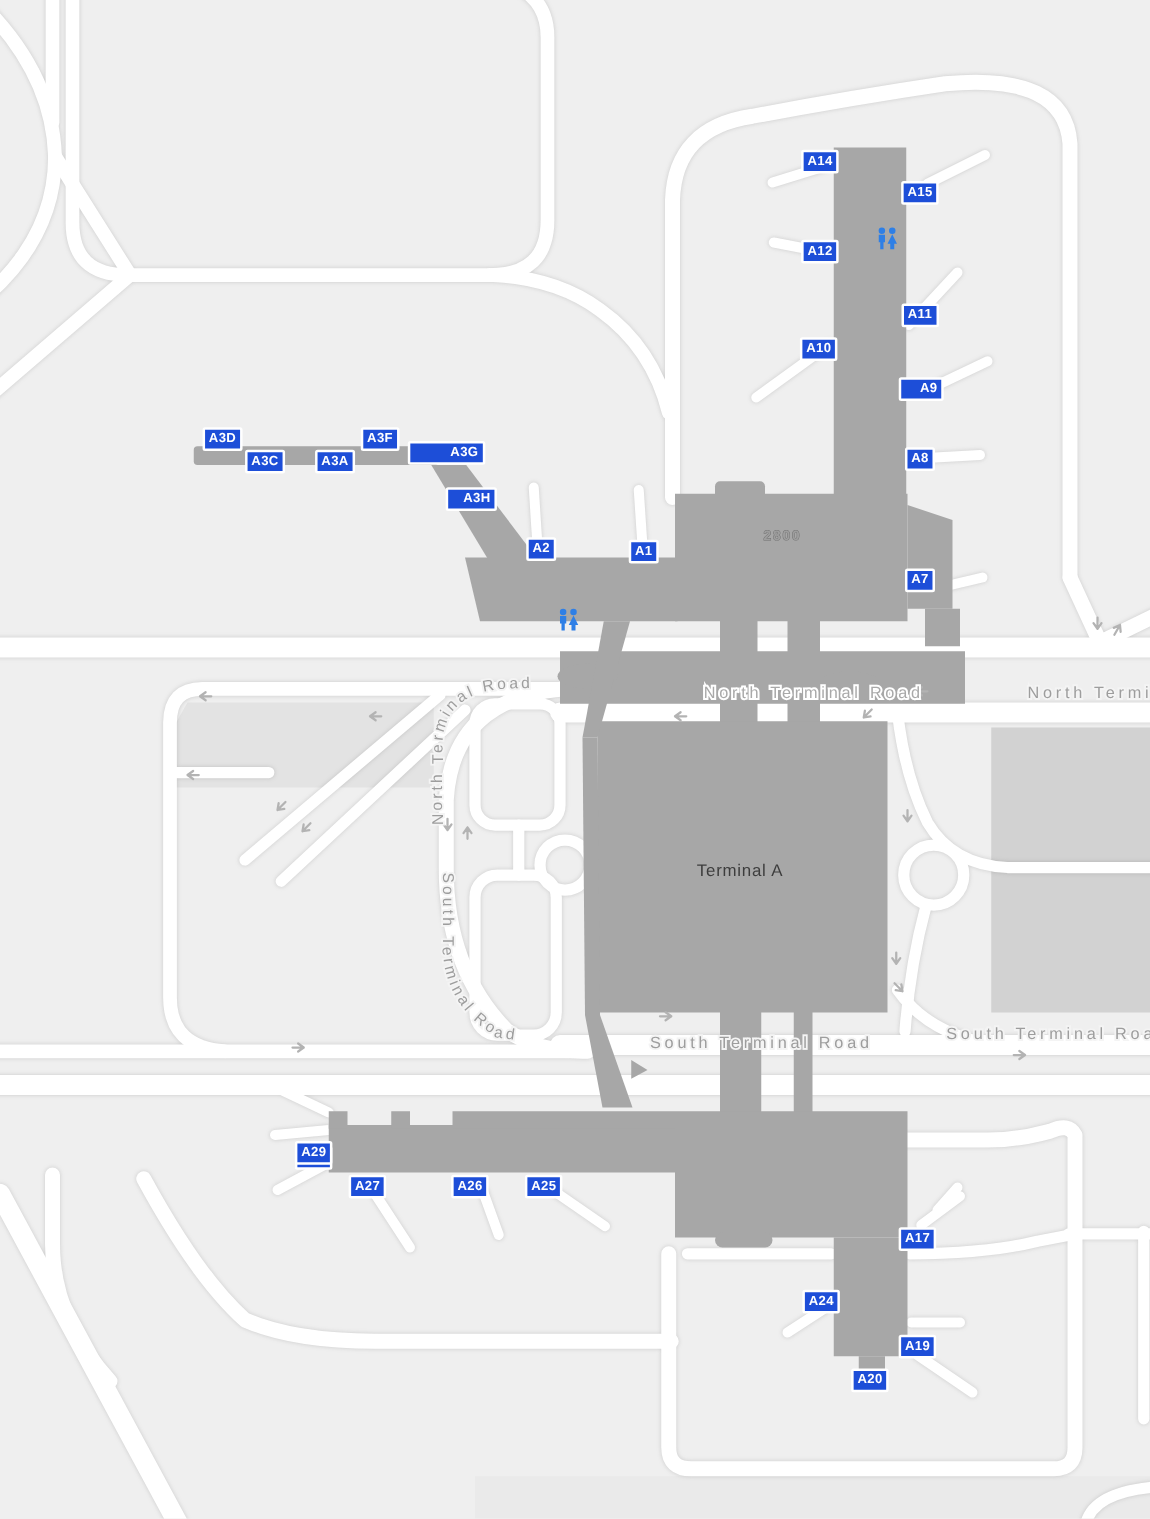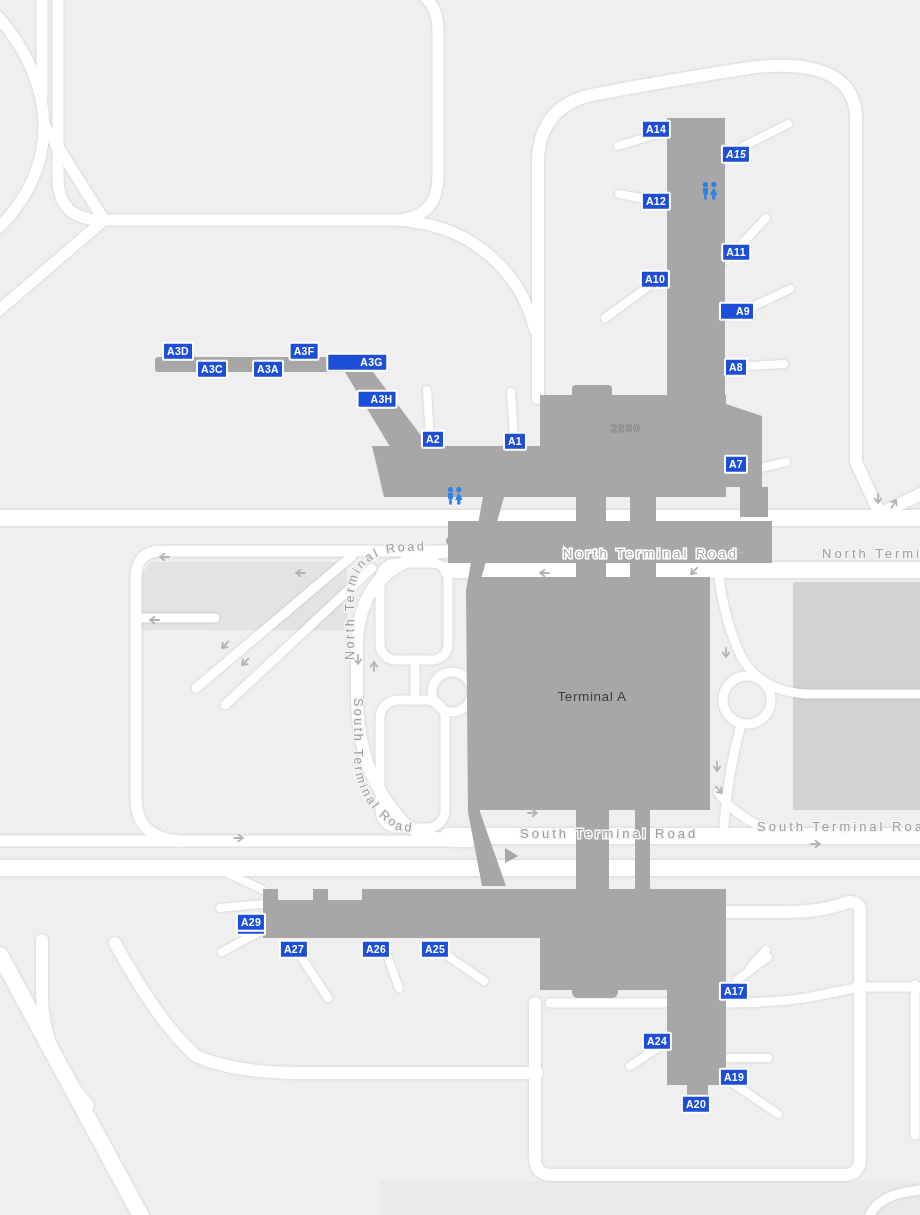--- a/index.html
+++ b/index.html
@@ -191,21 +191,21 @@
   <text class="bldg-num" x="626" y="432" text-anchor="middle">2800</text>
 
   <g id="restroom-layer" class="wc">
         <use href="#wc-pair" transform="translate(711,191)"></use>
         <use href="#wc-pair" transform="translate(456,496)"></use>
       </g>
 </svg>
 
 <div id="gates-layer">
       <div class="gate-chip" style="left: 656px; top: 129px;">A14</div>
-      <div class="gate-chip" style="left: 736px; top: 154px; font-style: italic;">A15</div>
+      <div class="gate-chip" style="left: 736px; top: 154px;">A15</div>
       <div class="gate-chip" style="left: 656px; top: 201px;">A12</div>
       <div class="gate-chip" style="left: 736px; top: 252px;">A11</div>
       <div class="gate-chip" style="left: 655px; top: 279px;">A10</div>
       <div class="gate-chip" style="left: 737px; top: 311px; padding-left: 15px;">A9</div>
       <div class="gate-chip" style="left: 736px; top: 367px;">A8</div>
       <div class="gate-chip" style="left: 736px; top: 464px;">A7</div>
       <div class="gate-chip" style="left: 515px; top: 441px;">A1</div>
       <div class="gate-chip" style="left: 433px; top: 439px;">A2</div>
       <div class="gate-chip" style="left: 178px; top: 351px;">A3D</div>
       <div class="gate-chip" style="left: 212px; top: 369px;">A3C</div>

